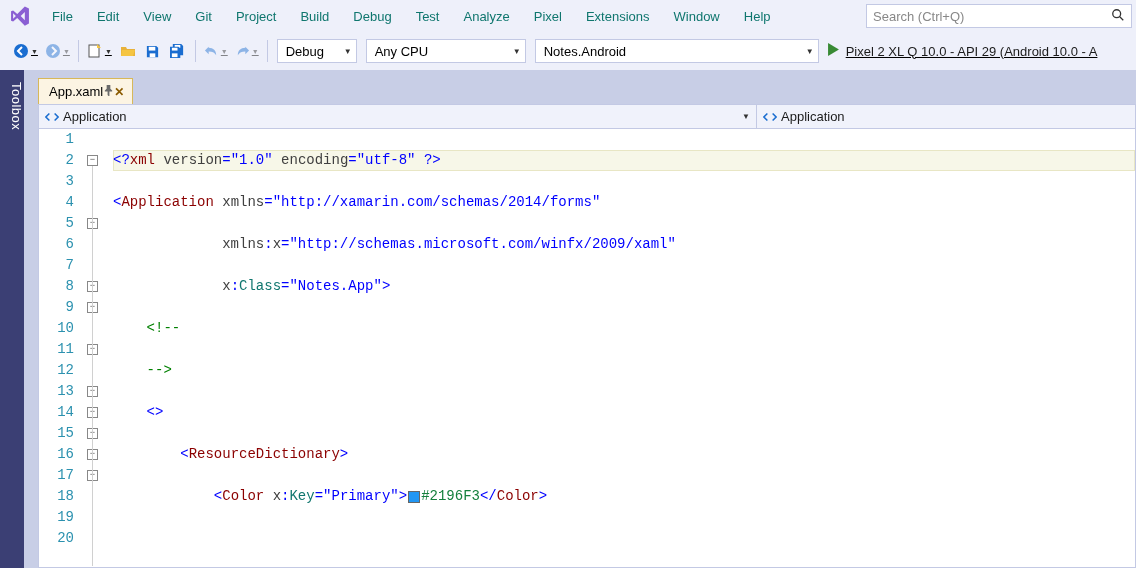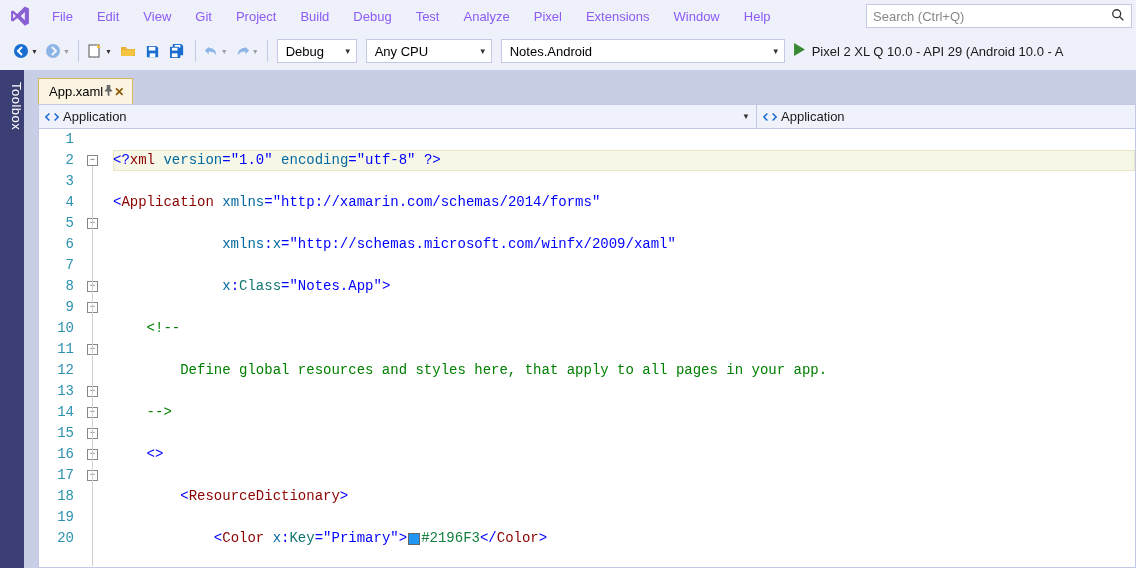--- a/index.html
+++ b/index.html
@@ -22,21 +22,21 @@
 .vs-logo {
   width: 28px;
   height: 28px;
   display: flex;
   align-items: center;
   justify-content: center;
   margin-right: 6px;
 }
 .menuitem {
   padding: 6px 12px;
-  color: #8b5cf6;
+  color: #0f766e;
   cursor: default;
   white-space: nowrap;
 }
 .search-box {
   margin-left: auto;
   margin-right: 4px;
   display: flex;
   align-items: center;
   background: #fff;
   border: 1px solid #c3c9e4;
@@ -64,20 +64,21 @@
 }
 .tb-btn {
   display: inline-flex;
   align-items: center;
   justify-content: center;
   height: 26px;
   min-width: 24px;
   padding: 0 3px;
   cursor: default;
   position: relative;
+  text-decoration: underline;
 }
 .tb-sep {
   width: 1px;
   height: 22px;
   background: #c3c9e4;
   margin: 0 4px;
 }
 .tb-combo {
   display: inline-flex;
   align-items: center;
@@ -205,21 +206,21 @@
 .swatch {
   display: inline-block;
   width: 12px;
   height: 12px;
   border: 1px solid #666;
   vertical-align: middle;
   margin: 0 1px;
 }
 .t-blue { color: #0000ff; }
 .t-brown { color: #8b0000; }
-.t-attr { color: #0369a1; }
+.t-attr { color: #404040; }
 .t-green { color: #008000; }
 .t-text { color: #15803d; }
 .t-pink { color: #0f766e; }
 .highlight-line {
   background: #f7f7e8;
   box-shadow: inset 0 0 0 1px #e8e6c4;
 }
 </style>
 </head>
 <body>
@@ -310,21 +311,21 @@
     <svg width="15" height="15" viewBox="0 0 16 16">
         <path d="M11 3l4 4-4 4V8c-4 0-6 1-8 4 0-5 3-8 8-8V3z" fill="#1a6dd0"></path>
       </svg>
     <span class="dd-caret">▼</span>
   </span>
   <span class="tb-sep"></span>
   <div class="tb-combo" style="width:80px">
     <span>Debug</span>
     <span class="caret">▼</span>
   </div>
-  <div class="tb-combo" style="width:126px">
+  <div class="tb-combo" style="width:160px">
     <span>Any CPU</span>
     <span class="caret">▼</span>
   </div>
   <div class="tb-combo" style="width:284px">
     <span>Notes.Android</span>
     <span class="caret">▼</span>
   </div>
   <span class="tb-btn">
     <span class="play-icon">
       <svg width="13" height="13" viewBox="0 0 12 12">
@@ -402,21 +403,20 @@
         <div class="fold" style="top:320px">−</div>
         <div class="fold" style="top:341px">−</div>
         <div class="vline" style="top:37px;height:400px"></div>
       </div>
       <div class="code-col">
 <div class="cc highlight-line"><span class="t-blue">&lt;?</span><span class="t-brown">xml</span><span class="t-text"> </span><span class="t-attr">version</span><span class="t-blue">=</span><span class="t-blue">"1.0"</span><span class="t-text"> </span><span class="t-attr">encoding</span><span class="t-blue">=</span><span class="t-blue">"utf-8"</span><span class="t-text"> </span><span class="t-blue">?&gt;</span></div>
 <div class="cc"><span class="t-blue">&lt;</span><span class="t-brown">Application</span><span class="t-text"> </span><span class="t-attr">xmlns</span><span class="t-blue">=</span><span class="t-blue">"http://xamarin.com/schemas/2014/forms"</span></div>
 <div class="cc"><span class="t-text">             </span><span class="t-attr">xmlns</span><span class="t-blue">:</span><span class="t-attr">x</span><span class="t-blue">=</span><span class="t-blue">"http://schemas.microsoft.com/winfx/2009/xaml"</span></div>
 <div class="cc"><span class="t-text">             </span><span class="t-attr">x</span><span class="t-blue">:</span><span class="t-pink">Class</span><span class="t-blue">=</span><span class="t-blue">"Notes.App"</span><span class="t-blue">&gt;</span></div>
 <div class="cc"><span class="t-text">    </span><span class="t-green">&lt;!--</span></div>
-<div class="cc"><span class="t-text">        </span><span class="t-green">Define global resources and styles here, that apply to all pages in your app.</span></div>
 <div class="cc"><span class="t-text">    </span><span class="t-green">--&gt;</span></div>
 <div class="cc"><span class="t-text">    </span><span class="t-blue">&lt;</span><span class="t-blue">&gt;</span></div>
 <div class="cc"><span class="t-text">        </span><span class="t-blue">&lt;</span><span class="t-brown">ResourceDictionary</span><span class="t-blue">&gt;</span></div>
 <div class="cc"><span class="t-text">            </span><span class="t-blue">&lt;</span><span class="t-brown">Color</span><span class="t-text"> </span><span class="t-attr">x</span><span class="t-blue">:</span><span class="t-pink">Key</span><span class="t-blue">=</span><span class="t-blue">"Primary"</span><span class="t-blue">&gt;</span><span class="swatch" style="background:#2196F3"></span><span class="t-text">#2196F3</span><span class="t-blue">&lt;/</span><span class="t-brown">Color</span><span class="t-blue">&gt;</span></div>
 
 
 
 
 
 

